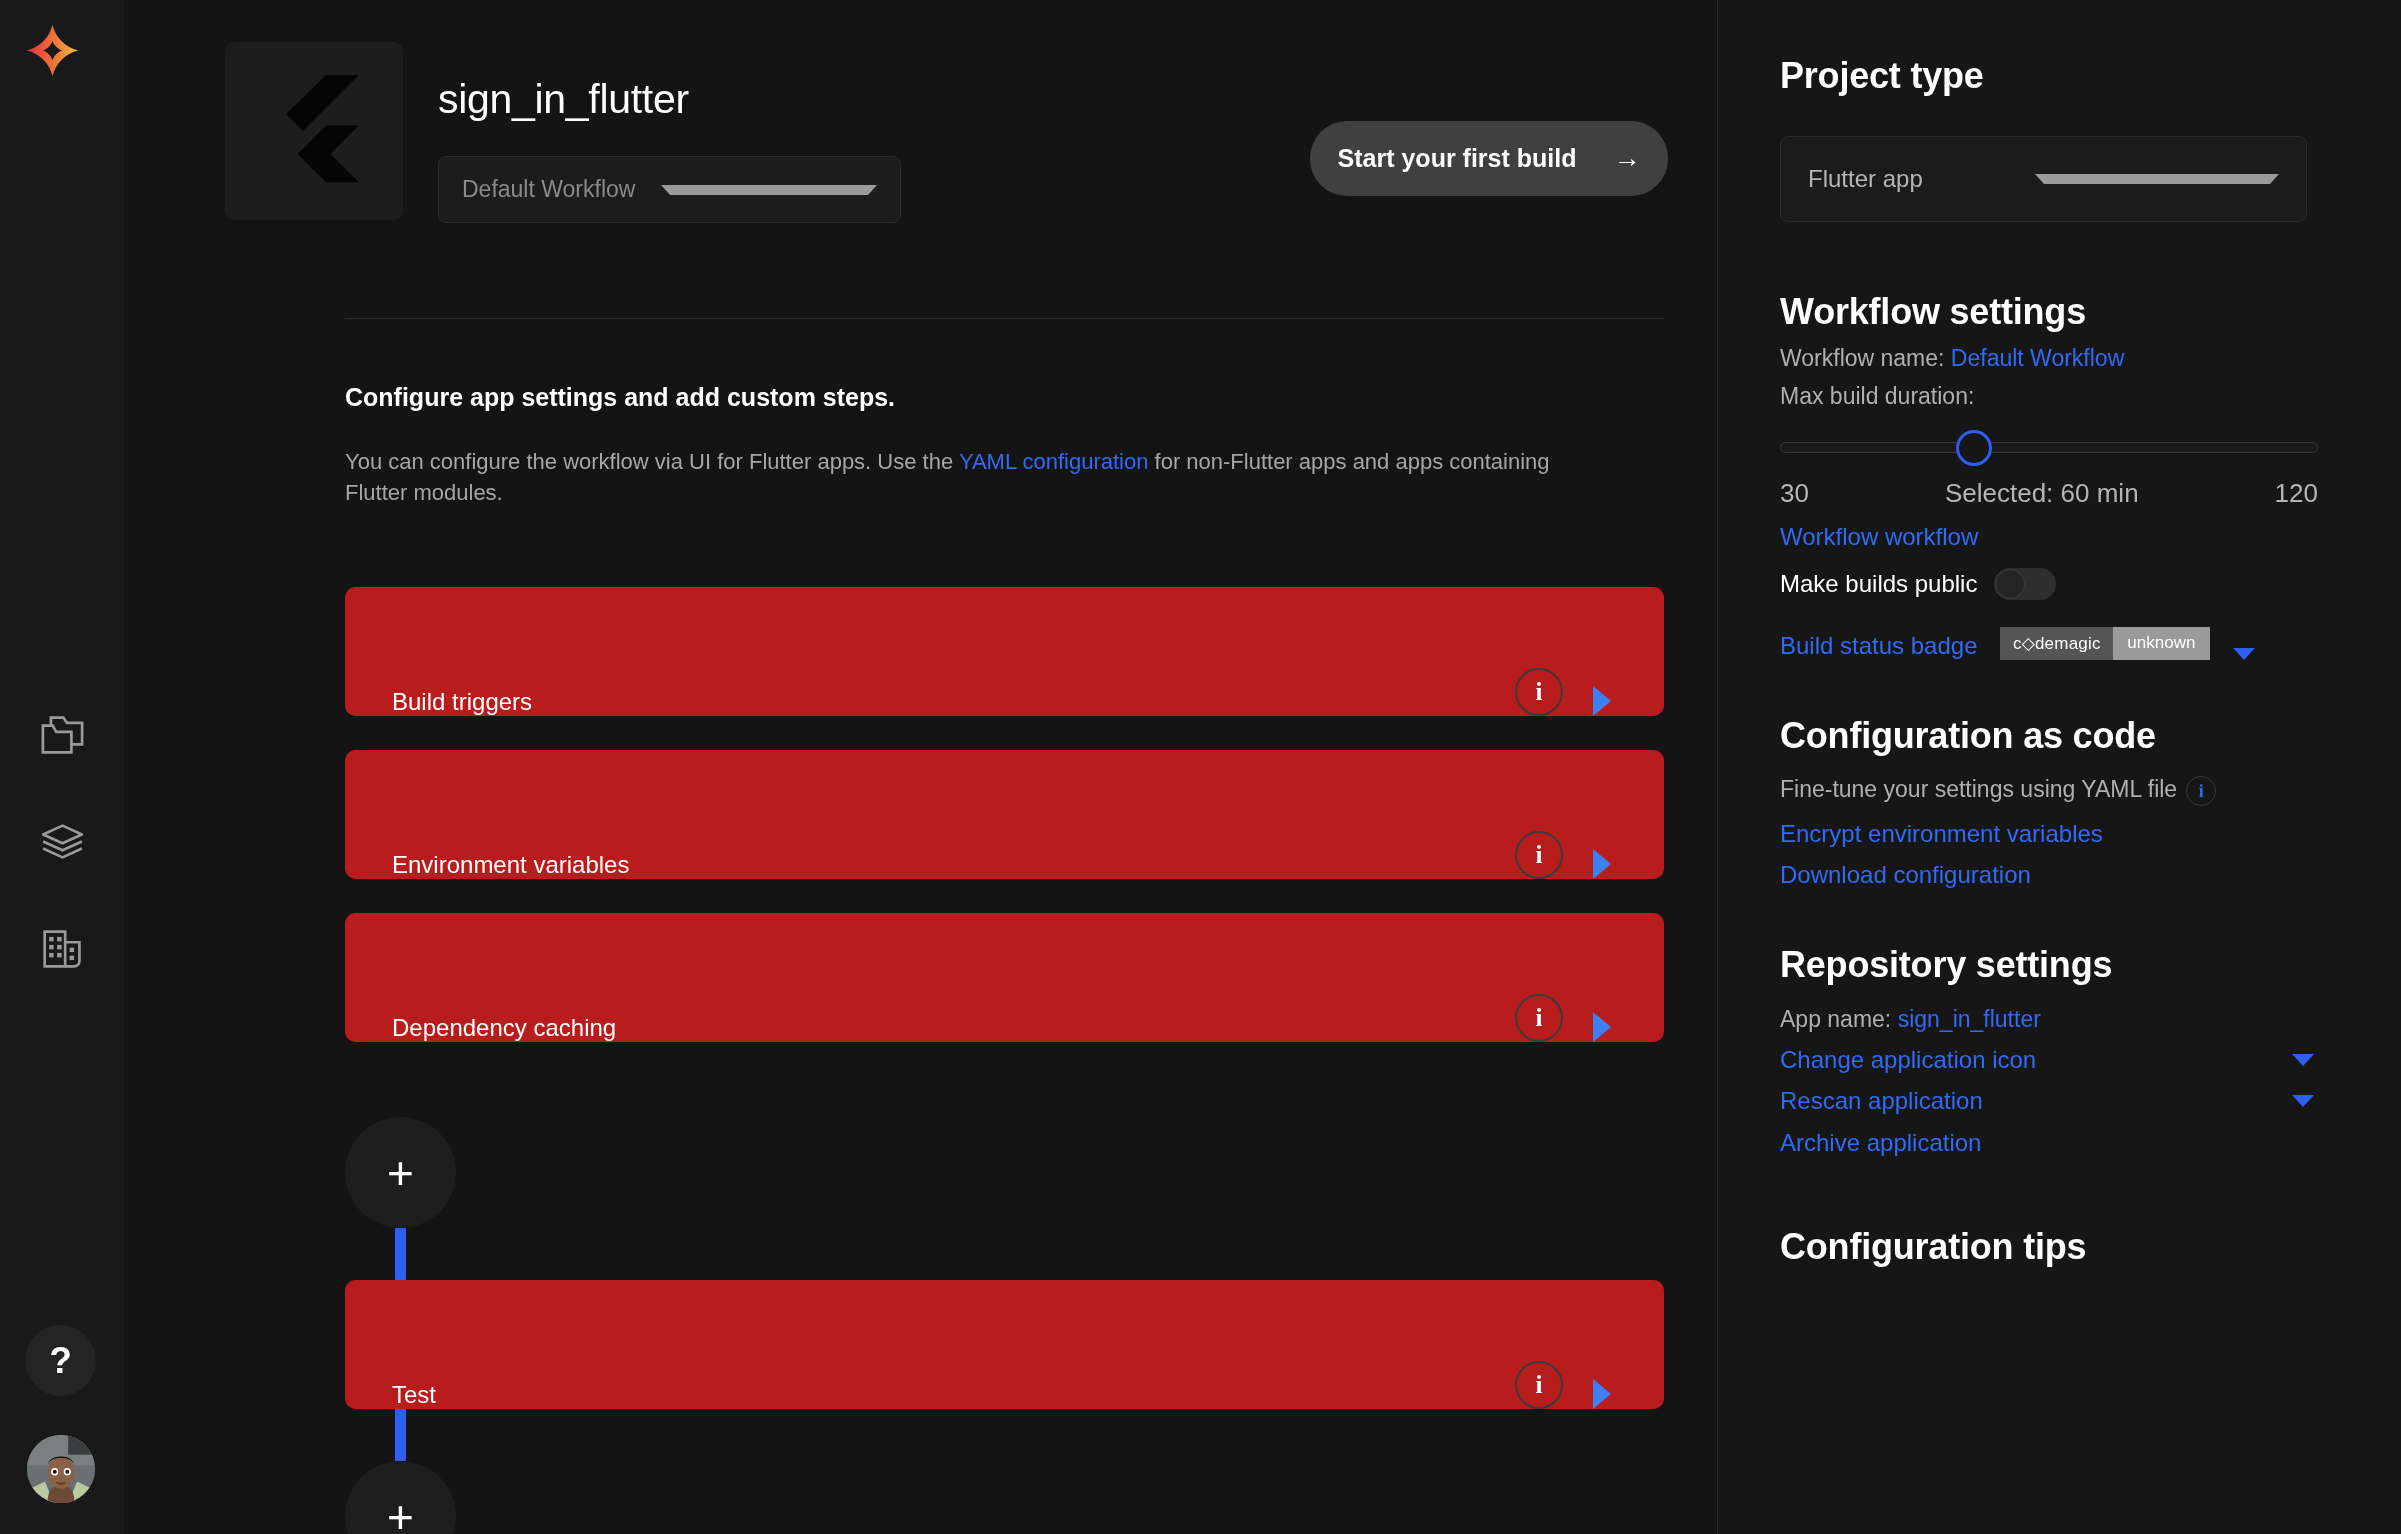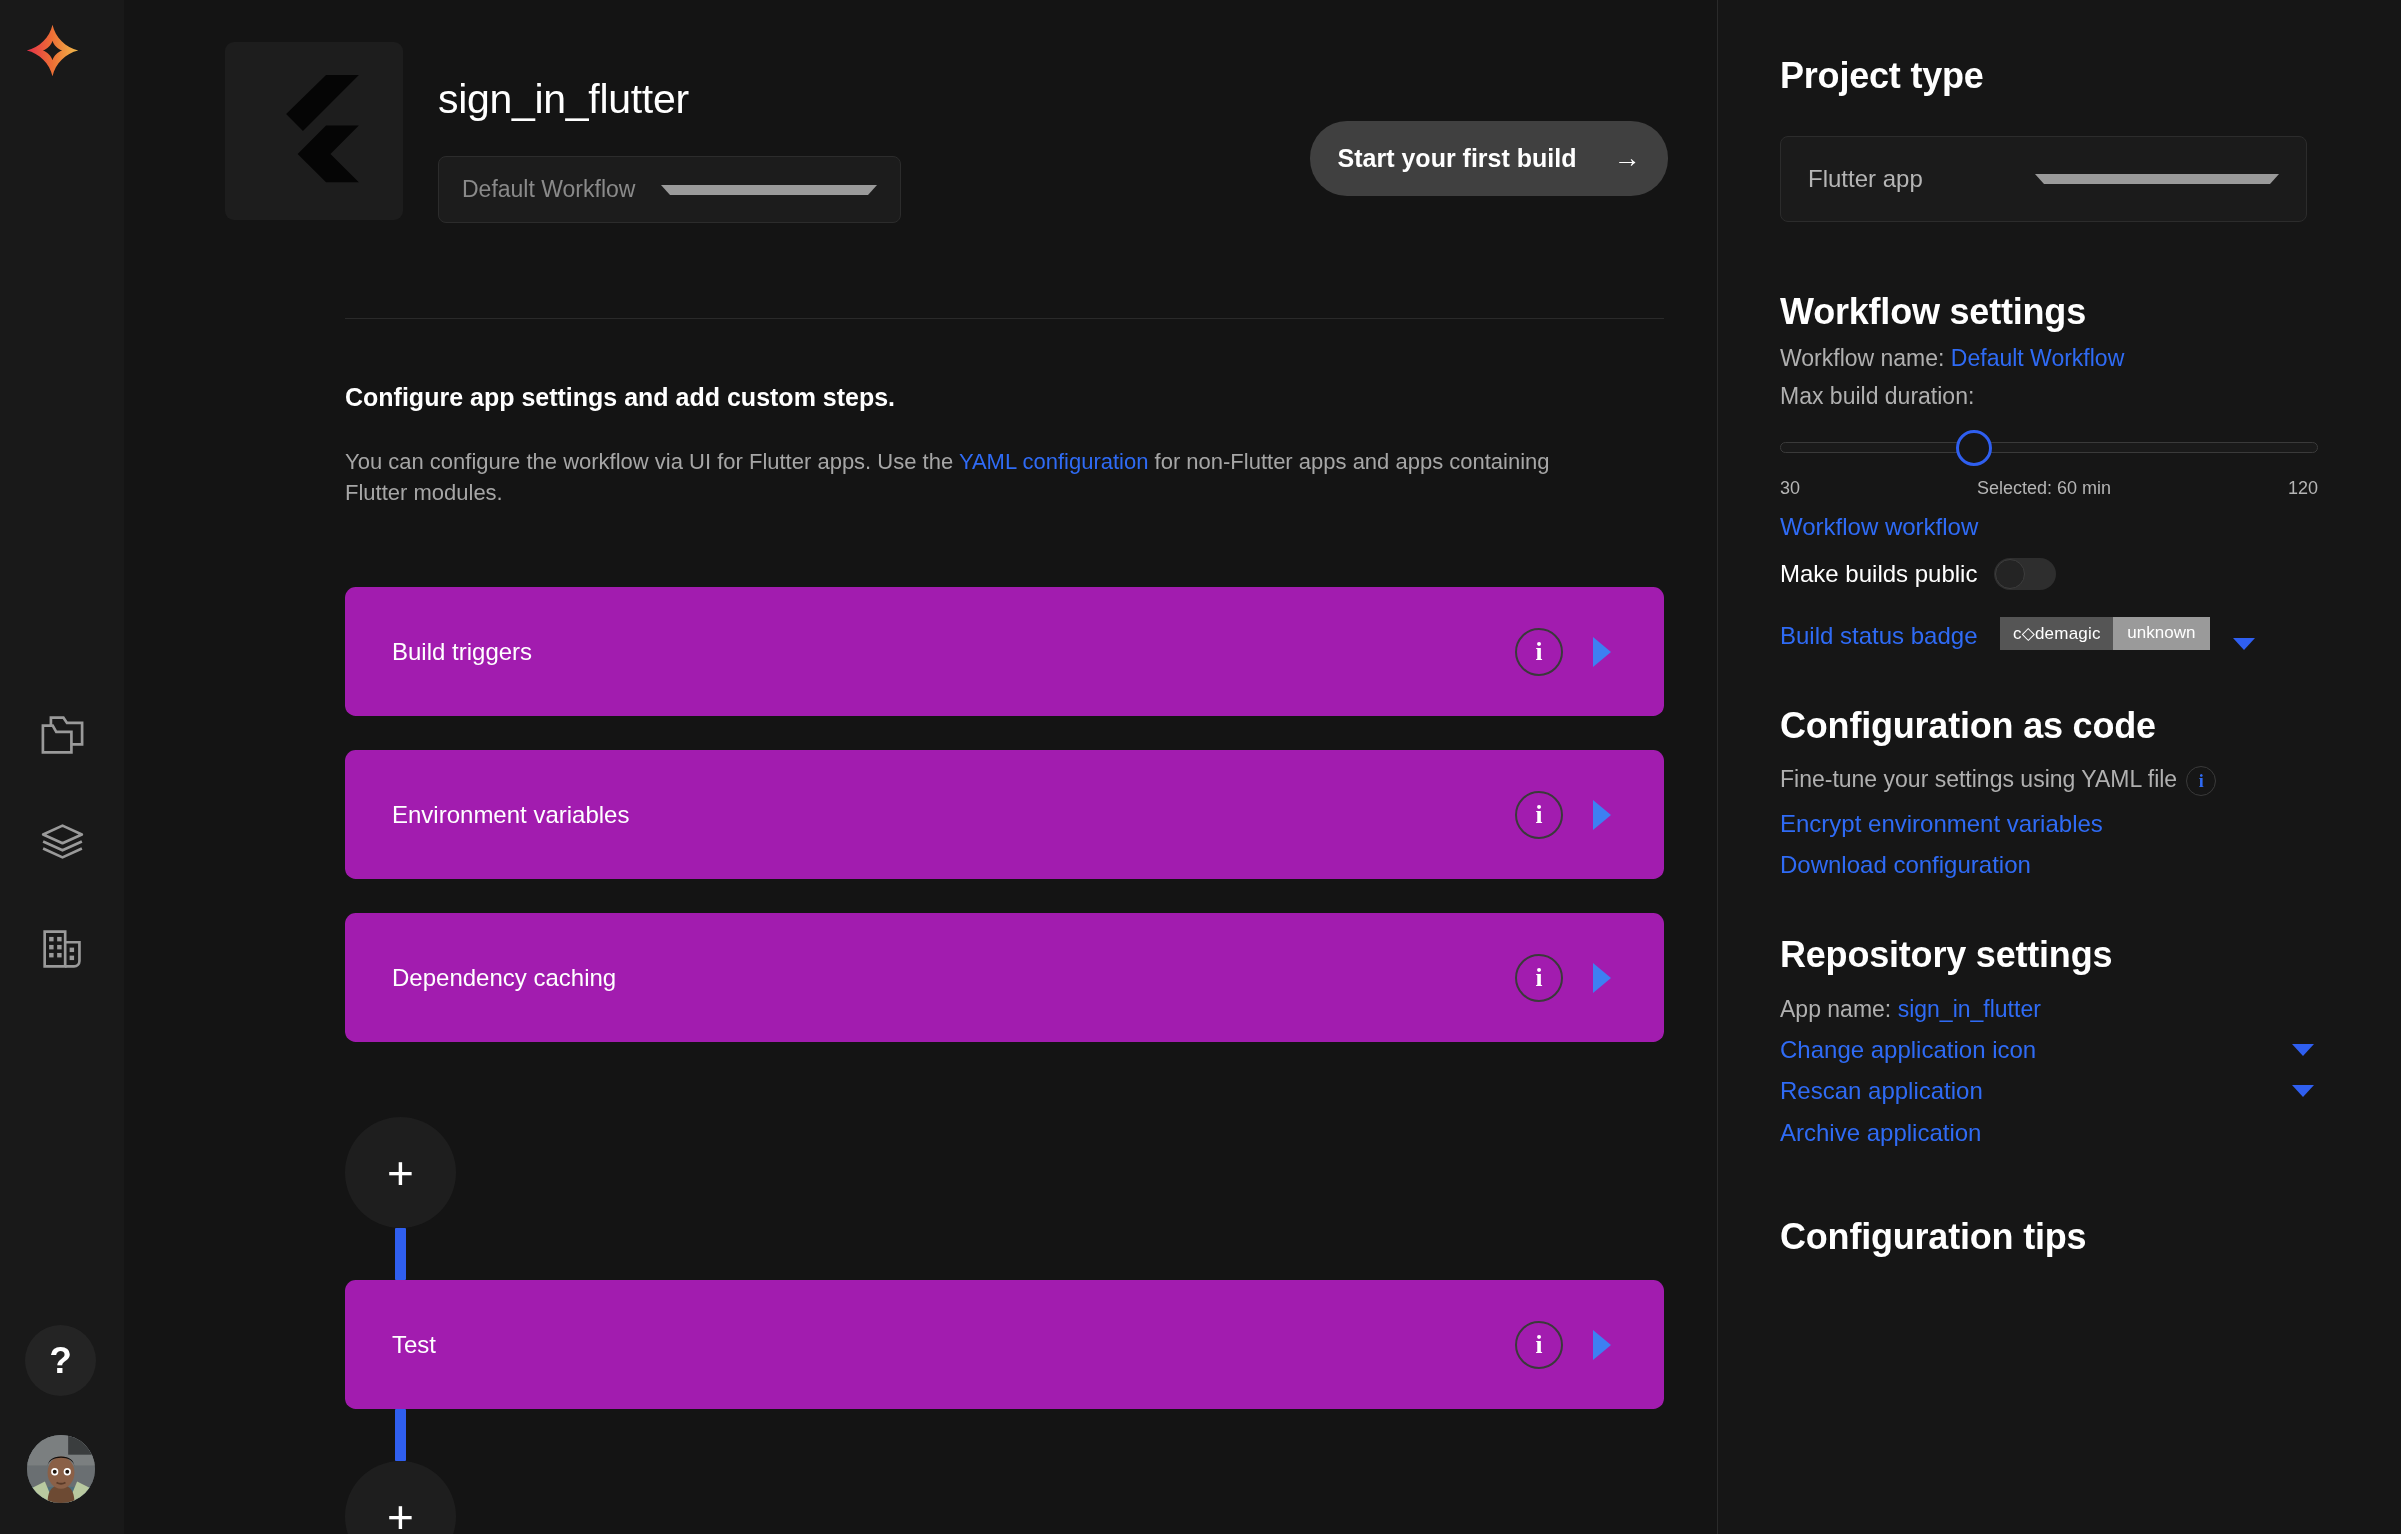--- a/index.html
+++ b/index.html
@@ -94,22 +94,22 @@
   .sec-head { font-size: 25px; font-weight: bold; color: #ffffff; }
   .sec-desc {
     margin-top: 34px; font-size: 22px; color: #a6a6a6; line-height: 1.42;
     max-width: 1264px;
   }
   .lnk { color: #2f6bf5; text-decoration: none; cursor: pointer; }
 
   .cards { position: absolute; left: 221px; top: 587px; width: 1319px; }
   .card {
     width: 1319px; height: 129px;
-    background: #a21caf; border-radius: 10.7px;
-    display: flex; align-items: center;
+    background: #b91c1c; border-radius: 10.7px;
+    display: flex; align-items: flex-end;
     margin-bottom: 34px;
     position: relative; cursor: pointer;
   }
   .card .c-lbl { font-size: 24px; color: #ffffff; margin-left: 47px; flex: 1; }
   .info-circ {
     width: 48px; height: 48px; border-radius: 50%;
     border: 2.7px solid #3a3a3a;
     display: flex; align-items: center; justify-content: center;
     color: #fff; font-size: 25px; font-weight: bold;
     font-family: "Liberation Serif", serif;
@@ -167,21 +167,21 @@
     position: absolute; top: 12.5px; left: 0; width: 538px; height: 10.7px;
     border: 0.9px solid #3a3a3a; border-radius: 5.3px; background: #1a1a1a;
   }
   .slider-knob {
     position: absolute; top: 0; left: 176px;
     width: 36px; height: 36px; border-radius: 50%;
     border: 3.6px solid #2f5ff0; background: #161616; cursor: pointer;
   }
   .slider-labels {
     width: 538px; display: flex; justify-content: space-between;
-    font-size: 18px; color: #b5b5b5; margin-top: 12.5px;
+    font-size: 26px; color: #b5b5b5; margin-top: 12.5px;
   }
 
   .toggle-row { display: flex; align-items: center; gap: 17px; margin-top: 17px; }
   .toggle-row .tl { font-size: 24px; color: #ffffff; }
   .switch {
     width: 62px; height: 32px; border-radius: 16px;
     background: #2e2e2e; position: relative; cursor: pointer;
   }
   .switch .knob {
     position: absolute; left: 0.9px; top: 0.9px;

